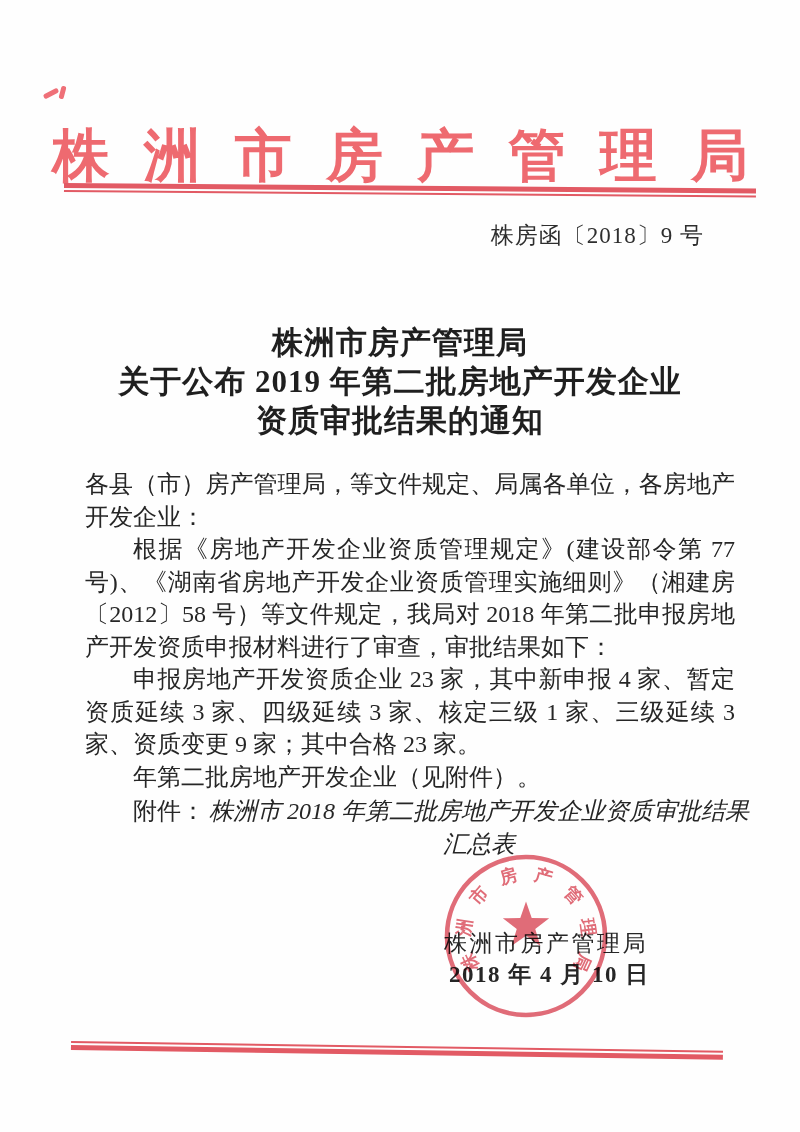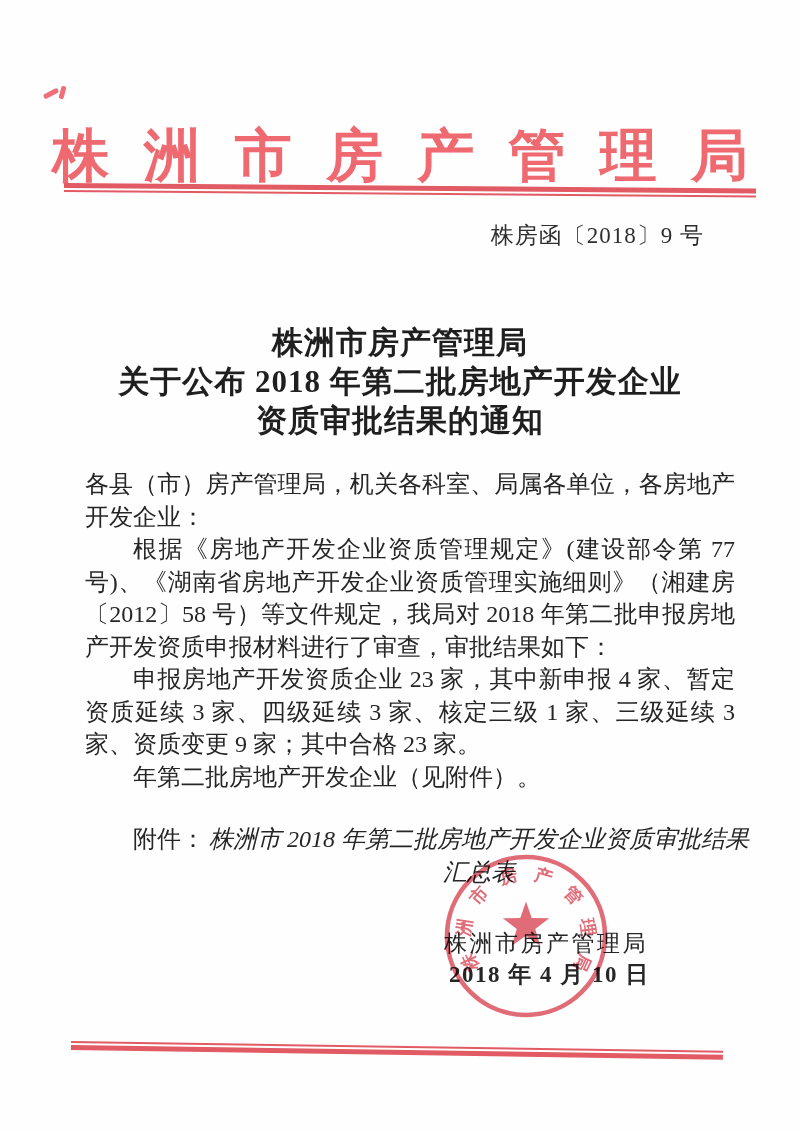--- a/index.html
+++ b/index.html
@@ -90,21 +90,21 @@
     width: 650px;
     font-size: 24px;
     line-height: 32.5px;
     text-align: justify;
     color: #262626;
   }
   .body-text p { margin: 0; text-indent: 2em; }
   .body-text p.salutation { text-indent: 0; }
   .attachment {
     position: absolute;
-    top: 823px;
+    top: 795px;
     left: 133px;
     display: flex;
     font-size: 24px;
     line-height: 32.5px;
     color: #262626;
   }
   .attachment .att-label { white-space: nowrap; }
   .attachment .att-text { width: 548px; text-align: center; font-style: italic; }
   .signature {
     position: absolute;
@@ -156,26 +156,26 @@
   <div class="rule-top">
     <div class="thick"></div>
     <div class="gap"></div>
     <div class="thin"></div>
   </div>
 
   <div class="doc-number">株房函〔2018〕9 号</div>
 
   <div class="notice-title">
     <div>株洲市房产管理局</div>
-    <div>关于公布 2018 年第二批房地产开发企业</div>
+    <div>关于公布 2019 年第二批房地产开发企业</div>
     <div>资质审批结果的通知</div>
   </div>
 
   <div class="body-text">
-    <p class="salutation">各县（市）房产管理局，机关各科室、局属各单位，各房地产开发企业：</p>
+    <p class="salutation">各县（市）房产管理局，等文件规定、局属各单位，各房地产开发企业：</p>
     <p>根据《房地产开发企业资质管理规定》(建设部令第 77 号)、《湖南省房地产开发企业资质管理实施细则》（湘建房〔2012〕58 号）等文件规定，我局对 2018 年第二批申报房地产开发资质申报材料进行了审查，审批结果如下：</p>
     <p>申报房地产开发资质企业 23 家，其中新申报 4 家、暂定资质延续 3 家、四级延续 3 家、核定三级 1 家、三级延续 3 家、资质变更 9 家；其中合格 23 家。</p>
     <p>年第二批房地产开发企业（见附件）。</p>
   </div>
 
   <div class="attachment">
     <span class="att-label">附件：</span>
     <span class="att-text">株洲市 2018 年第二批房地产开发企业资质审批结果汇总表</span>
   </div>
 

